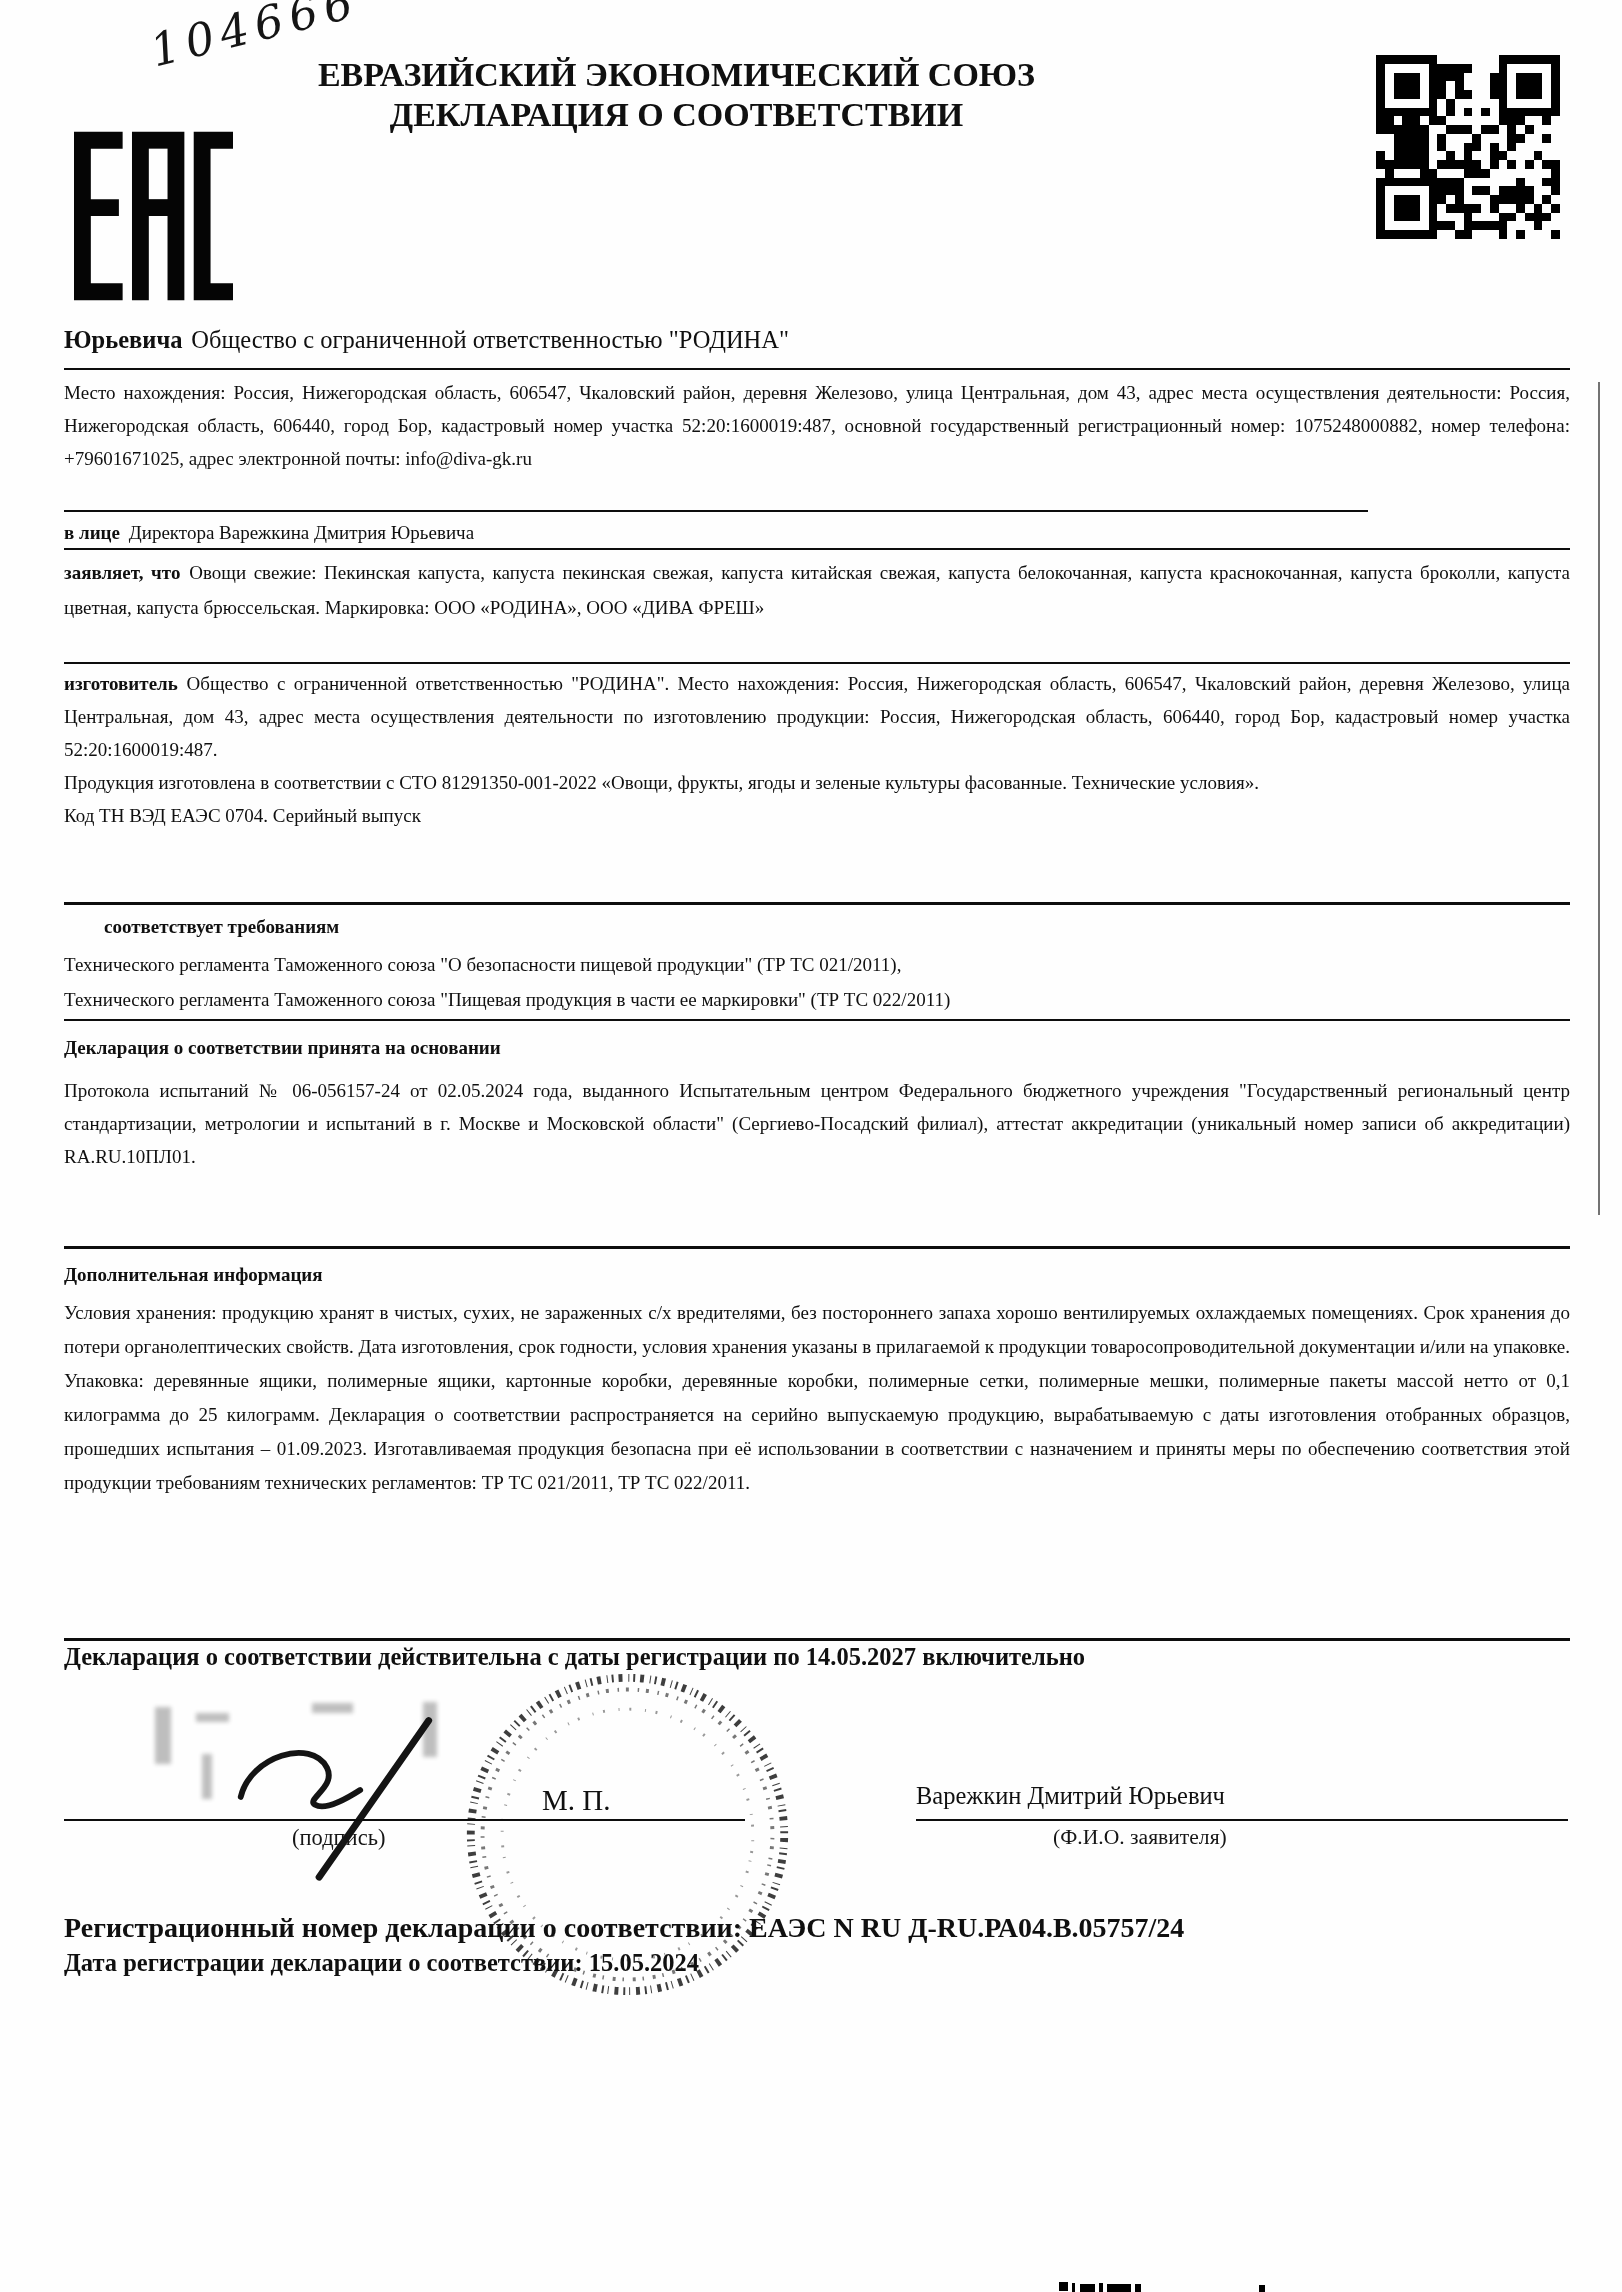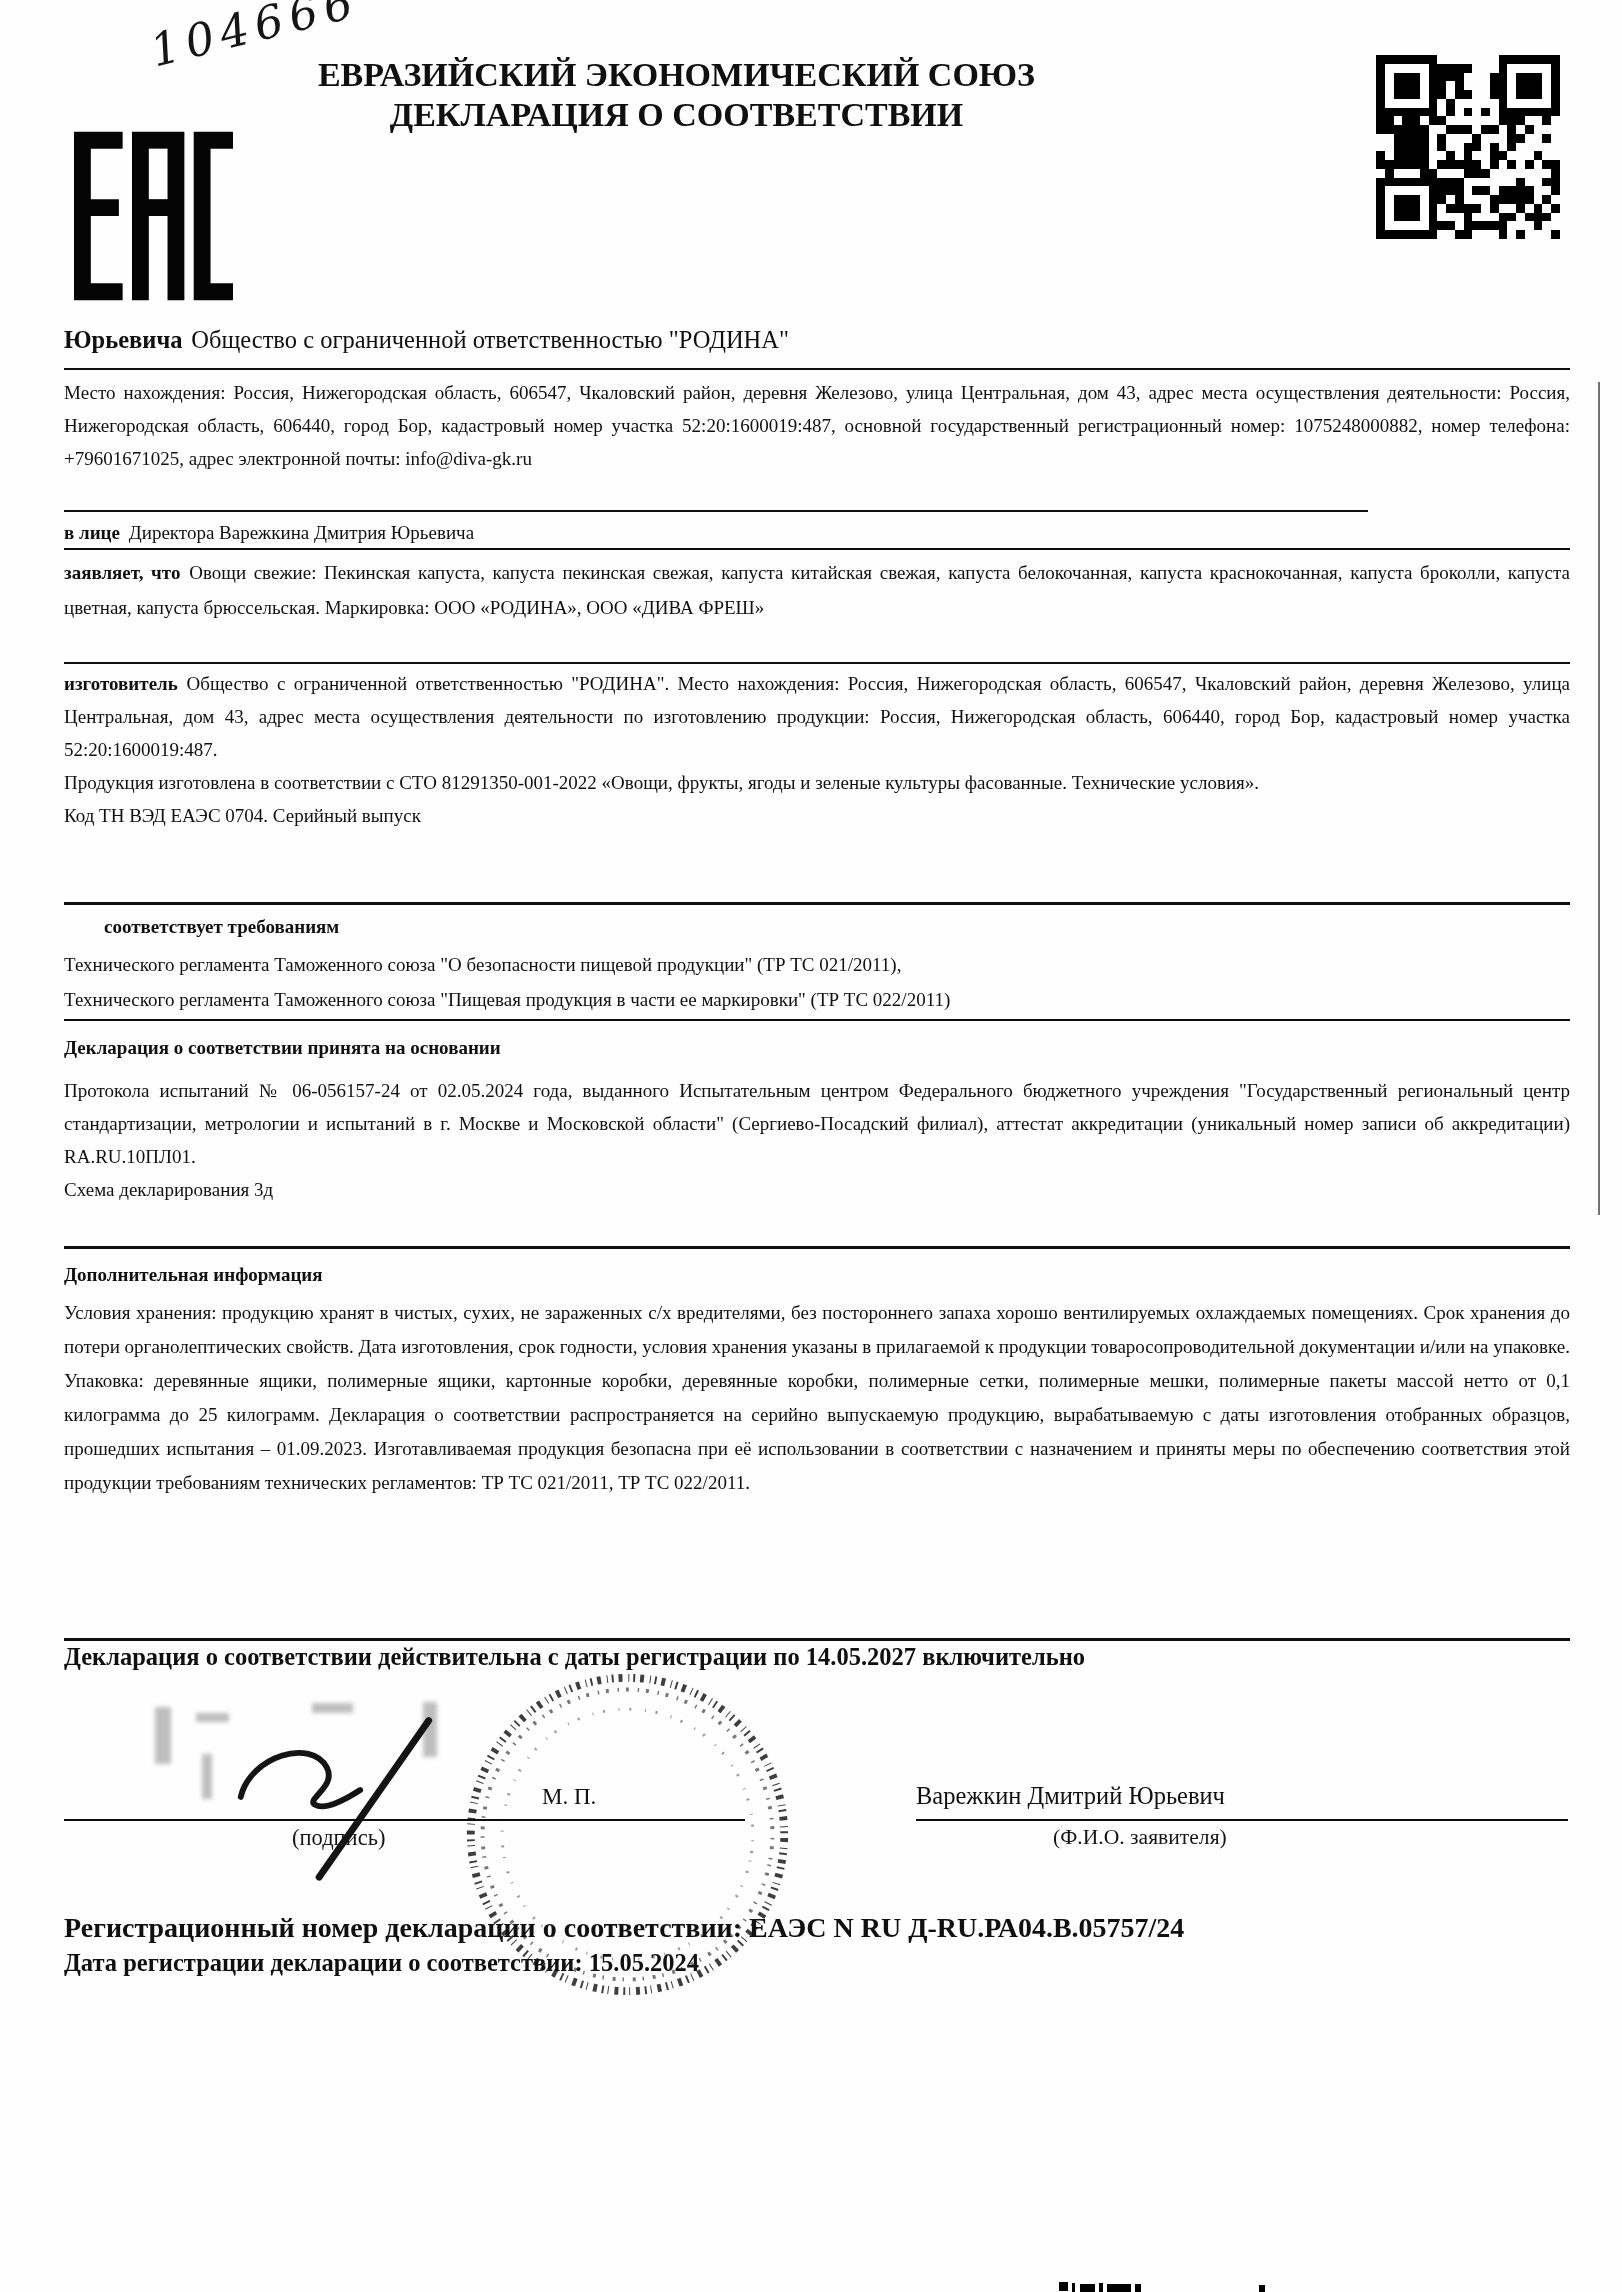--- a/index.html
+++ b/index.html
@@ -239,21 +239,20 @@
     <p>Технического регламента Таможенного союза "О безопасности пищевой продукции" (ТР ТС 021/2011),</p>
     <p>Технического регламента Таможенного союза "Пищевая продукция в части ее маркировки" (ТР ТС 022/2011)</p>
   </div>
 
   <div class="rule" style="left:64px;top:1019px;width:1506px;height:2px;"></div>
 
   <p class="abs body-text" style="left:64px;top:1031px;width:1506px;font-weight:bold;">Декларация о соответствии принята на основании</p>
 
   <div class="abs body-text" style="left:64px;top:1074px;width:1506px;">
     <p class="just">Протокола испытаний № 06-056157-24 от 02.05.2024 года, выданного Испытательным центром Федерального бюджетного учреждения "Государственный региональный центр стандартизации, метрологии и испытаний в г. Москве и Московской области" (Сергиево-Посадский филиал), аттестат аккредитации (уникальный номер записи об аккредитации) RA.RU.10ПЛ01.</p>
-    <p>Схема декларирования 3д</p>
   </div>
 
   <div class="rule" style="left:64px;top:1246px;width:1506px;height:2.9px;"></div>
 
   <p class="abs body-text" style="left:64px;top:1258px;width:1506px;font-weight:bold;">Дополнительная информация</p>
 
   <p class="abs body-text just" style="left:64px;top:1296px;width:1506px;line-height:34px;">Условия хранения: продукцию хранят в чистых, сухих, не зараженных с/х вредителями, без постороннего запаха хорошо вентилируемых охлаждаемых помещениях. Срок хранения до потери органолептических свойств. Дата изготовления, срок годности, условия хранения указаны в прилагаемой к продукции товаросопроводительной документации и/или на упаковке. Упаковка: деревянные ящики, полимерные ящики, картонные коробки, деревянные коробки, полимерные сетки, полимерные мешки, полимерные пакеты массой нетто от 0,1 килограмма до 25 килограмм. Декларация о соответствии распространяется на серийно выпускаемую продукцию, вырабатываемую с даты изготовления отобранных образцов, прошедших испытания – 01.09.2023. Изготавливаемая продукция безопасна при её использовании в соответствии с назначением и приняты меры по обеспечению соответствия этой продукции требованиям технических регламентов: ТР ТС 021/2011, ТР ТС 022/2011.</p>
 
   <div class="rule" style="left:64px;top:1638px;width:1506px;height:2.9px;"></div>
 
@@ -280,21 +279,21 @@
         <circle cx="170" cy="170" r="128" fill="none" stroke="#1c1c1c" stroke-width="3" stroke-dasharray="1 10 2 14" opacity="0.45"></circle>
       </g>
     </svg>
   </div>
 
   <div class="rule" style="left:64px;top:1819px;width:681px;height:2px;"></div>
   <div class="rule" style="left:916px;top:1819px;width:652px;height:2px;"></div>
 
   <div class="abs caption" style="left:292px;top:1825px;">(подпись)</div>
 
-  <div class="abs" style="left:542px;top:1784px;font-size:23px;">М. П.</div>
+  <div class="abs" style="left:542px;top:1784px;font-size:29px;">М. П.</div>
 
   <div class="abs" style="left:916px;top:1782px;font-size:24.5px;">Варежкин Дмитрий Юрьевич</div>
 
   <div class="abs caption" style="left:1021px;top:1825px;font-size:21.6px;margin-left:32px;">(Ф.И.О. заявителя)</div>
 
   <p class="abs" style="left:64px;top:1884px;width:1506px;font-weight:bold;font-size:28px;margin-top:28px;">
     <span>Регистрационный номер декларации о соответствии:</span>
     <span>ЕАЭС N RU Д-RU.РА04.В.05757/24</span>
   </p>
 

